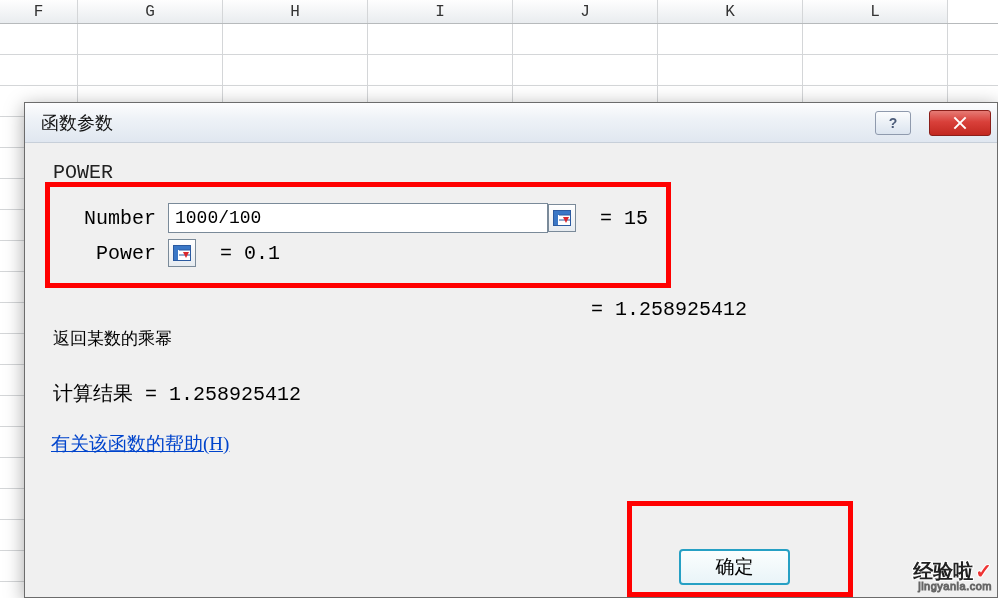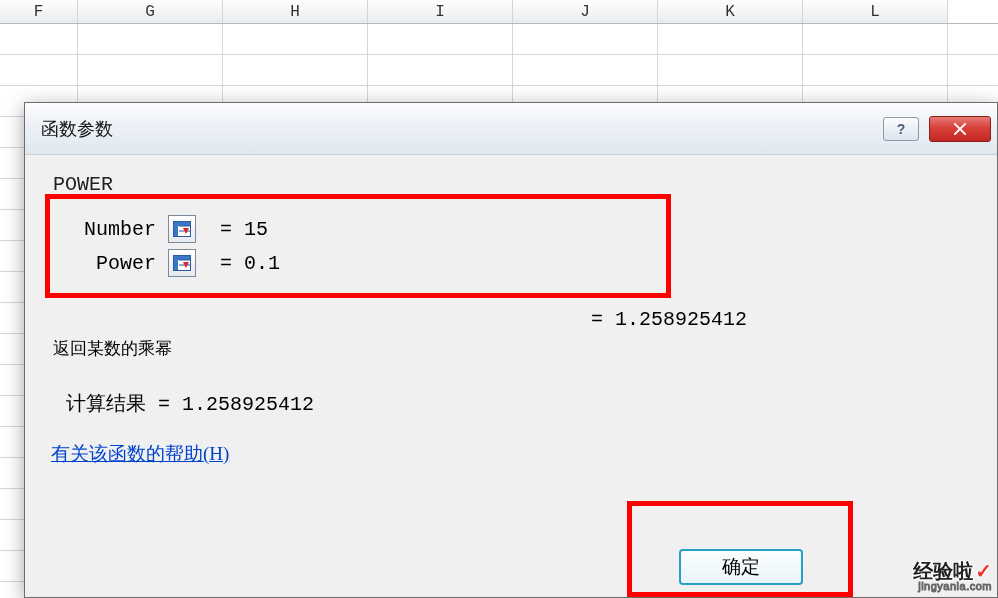--- a/index.html
+++ b/index.html
@@ -60,28 +60,29 @@
     position: absolute;
     left: 24px;
     top: 102px;
     width: 974px;
     height: 496px;
     background: #f0f0f0;
     border: 1px solid #6c6c6c;
     box-shadow: 0 4px 18px rgba(0,0,0,.35);
   }
   .titlebar {
-    height: 52px;
+    height: 40px;
     background: linear-gradient(#fdfdfe 0%, #eef2f7 40%, #e0e7f0 100%);
     border-bottom: 1px solid #c7cfd9;
     display: flex;
     align-items: center;
     padding: 0 12px 0 16px;
     font-size: 18px;
     color: #111;
+    gap: 8px;
   }
   .titlebar .spacer { flex: 1; }
   .help-btn {
     width: 36px; height: 24px;
     background: linear-gradient(#fbfcfd,#dbe4ef);
     border: 1px solid #8f9aad;
     border-radius: 3px;
     margin-right: 10px;
     display: flex; align-items: center; justify-content: center;
     color: #4a5a78; font-weight: bold; font-size: 14px;
@@ -183,36 +184,35 @@
 
   .bottomrow {
     display: flex;
     align-items: center;
     padding: 0 0 0 2px;
   }
   .calcres {
     font-size: 20px;
     color: #000;
     font-family: "SimSun","Courier New",monospace;
-    margin-left: 13px;
   }
   .redbox2 {
     position: absolute;
     left: 602px;
     bottom: 0px;
     width: 226px;
     height: 96px;
     border: 5px solid #ff0000;
     pointer-events: none;
   }
   .okbtn {
     position: absolute;
     left: 654px;
     bottom: 12px;
-    width: 124px;
+    width: 111px;
     height: 36px;
     border: 2px solid #26a0c4;
     border-radius: 4px;
     background: linear-gradient(#fbfefe,#e9f4f8);
     font-size: 19px;
     color: #000;
     display: flex; align-items: center; justify-content: center;
     font-family: "SimSun","NSimSun",serif;
   }
 
@@ -439,20 +439,21 @@
       <span class="close-x"></span>
     </div>
   </div>
 
   <div class="body">
     <div class="func-name">POWER</div>
 
     <div class="redbox1">
       <div class="argrow">
         <div class="arglabel">Number</div>
+        <input class="arginput" value="1000/100" style="">
         <div class="refbtn">
           <svg viewBox="0 0 18 16">
             <rect x="0.5" y="0.5" width="17" height="15" fill="#fff" stroke="#2b5aa0"></rect>
             <rect x="1" y="1" width="16" height="4" fill="#3a77c6"></rect>
             <rect x="1" y="1" width="4" height="14" fill="#3a77c6"></rect>
             <line x1="6" y1="5" x2="17" y2="5" stroke="#2b5aa0"></line>
             <line x1="6" y1="10" x2="17" y2="10" stroke="#2b5aa0"></line>
             <polygon points="10,7 16,7 13,13" fill="#d9272d"></polygon>
           </svg>
         </div>

